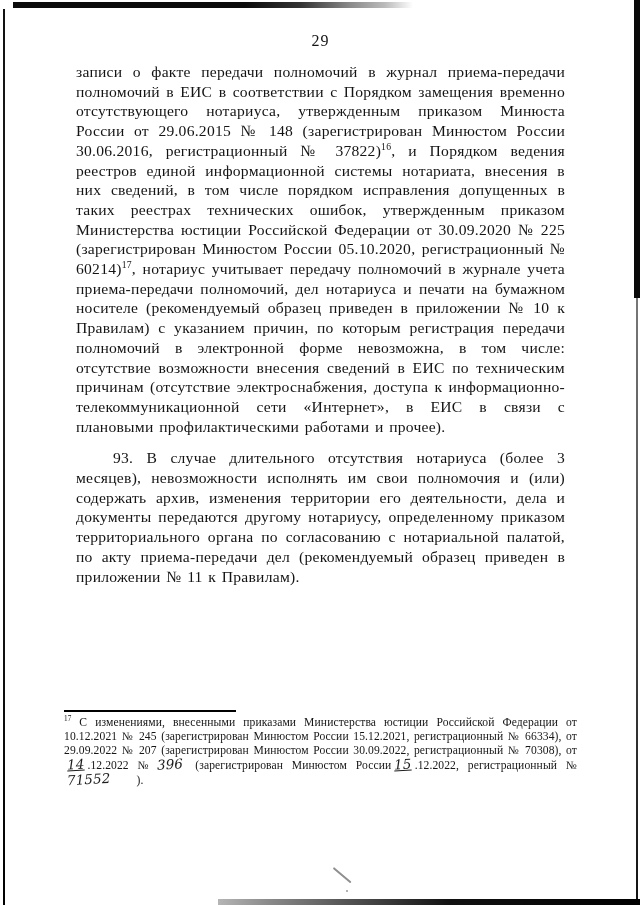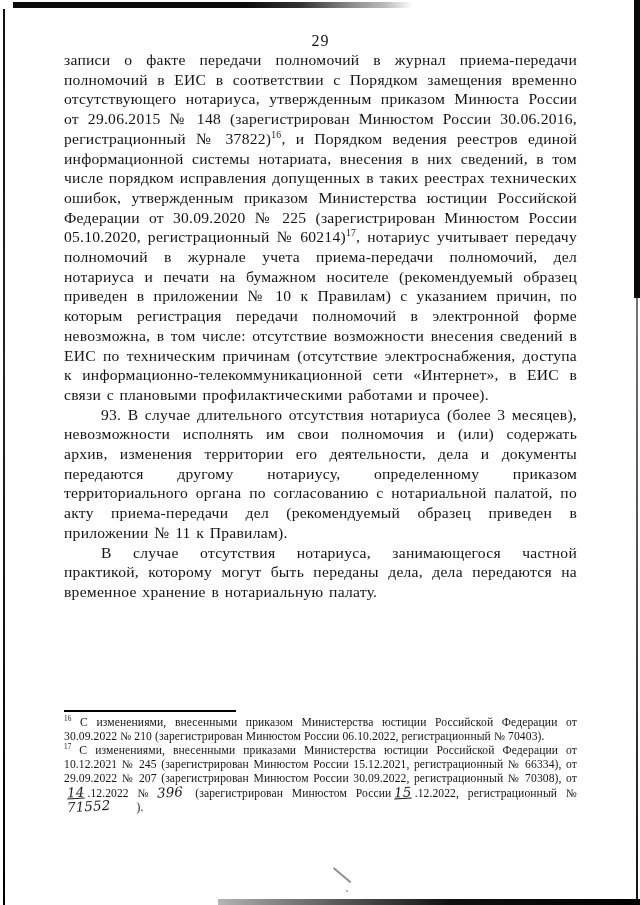--- a/index.html
+++ b/index.html
@@ -46,30 +46,30 @@
   }
   
   .content{
     position:absolute;left:64px;top:32px;width:513px;
     color:#141414;
   }
   .page-number{
     text-align:center;
     font-size:16px;
     letter-spacing:1px;
-    margin-bottom:0;
+    margin-bottom:11px;
   }
   .bodytext{
     font-size:15.6px;
     line-height:19.7px;
     text-align:justify;
     letter-spacing:0.25px;
     word-spacing:1.5px;
   }
-  .bodytext p{margin:0;}
+  .bodytext p{margin:12px;}
   .bodytext p.indent{text-indent:37px;}
   sup{
     font-size:0.62em;
     line-height:0;
     vertical-align:super;
   }
   
   .footnotes{
     position:absolute;left:64px;top:710px;width:513px;
     color:#161616;
@@ -110,23 +110,21 @@
   <div class="edge-bottom"></div>
   <div class="pen-mark"></div>
   <div class="pen-dot"></div>
 
   <div class="content">
     <div class="page-number">29</div>
 
     <div class="bodytext">
       <p><span>записи о факте передачи полномочий в журнал приема-передачи полномочий в ЕИС в соответствии с Порядком замещения временно отсутствующего нотариуса, утвержденным приказом Минюста России от 29.06.2015 № 148 (зарегистрирован Минюстом России 30.06.2016, регистрационный № 37822)</span><sup>16</sup><span>, и Порядком ведения реестров единой информационной системы нотариата, внесения в них сведений, в том числе порядком исправления допущенных в таких реестрах технических ошибок, утвержденным приказом Министерства юстиции Российской Федерации от 30.09.2020 № 225 (зарегистрирован Минюстом России 05.10.2020, регистрационный № 60214)</span><sup>17</sup><span>, нотариус учитывает передачу полномочий в журнале учета приема-передачи полномочий, дел нотариуса и печати на бумажном носителе (рекомендуемый образец приведен в приложении № 10 к Правилам) с указанием причин, по которым регистрация передачи полномочий в электронной форме невозможна, в том числе: отсутствие возможности внесения сведений в ЕИС по техническим причинам (отсутствие электроснабжения, доступа к информационно-телекоммуникационной сети «Интернет», в ЕИС в связи с плановыми профилактическими работами и прочее).</span></p>
       <p class="indent">93. В случае длительного отсутствия нотариуса (более 3 месяцев), невозможности исполнять им свои полномочия и (или) содержать архив, изменения территории его деятельности, дела и документы передаются другому нотариусу, определенному приказом территориального органа по согласованию с нотариальной палатой, по акту приема-передачи дел (рекомендуемый образец приведен в приложении № 11 к Правилам).</p>
-      <p class="indent">В случае отсутствия нотариуса, занимающегося частной практикой, которому могут быть переданы дела, дела передаются на временное хранение в нотариальную палату.</p>
     </div>
   </div>
 
   <div class="footnotes">
     <div class="fn-rule"></div>
-    <p><sup>16</sup> <span>С изменениями, внесенными приказом Министерства юстиции Российской Федерации от 30.09.2022 № 210 (зарегистрирован Минюстом России 06.10.2022, регистрационный № 70403).</span></p>
     <p><sup>17</sup> <span>С изменениями, внесенными приказами Министерства юстиции Российской Федерации от 10.12.2021 № 245 (зарегистрирован Минюстом России 15.12.2021, регистрационный № 66334), от 29.09.2022 № 207 (зарегистрирован Минюстом России 30.09.2022, регистрационный № 70308), от</span><span class="hw u">14</span><span>.12.2022 №</span><span class="hw">396</span> <span>(зарегистрирован Минюстом России</span><span class="hw u">15</span><span>.12.2022, регистрационный №</span><span class="hw gap-right">71552</span><span>).</span></p>
   </div>
 
 </div>
 
 </body></html>

